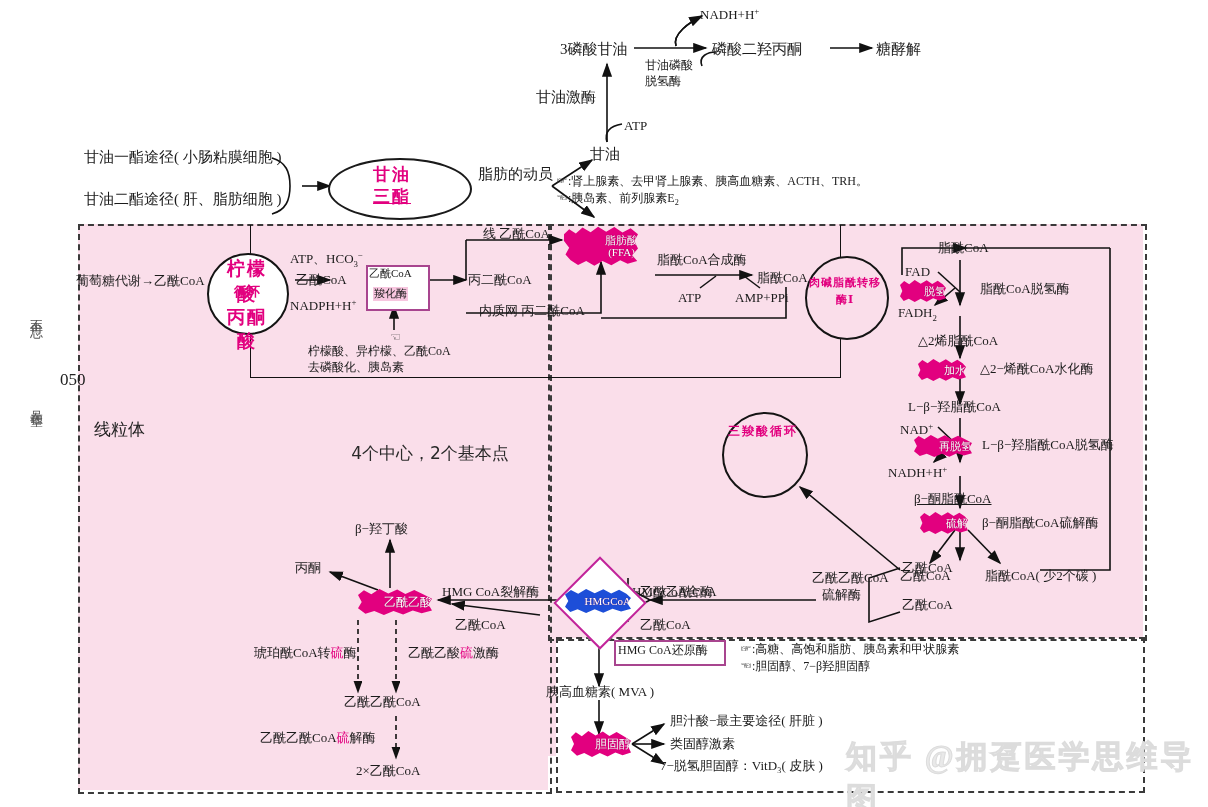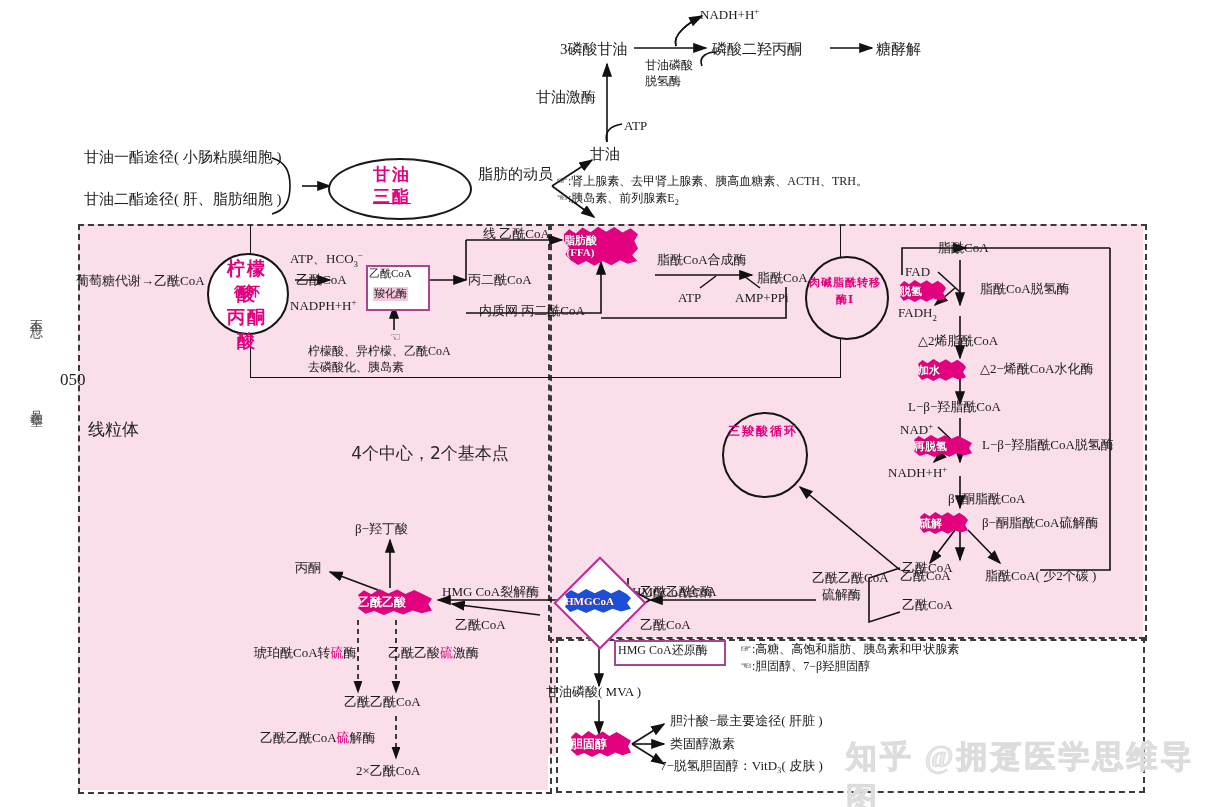--- a/index.html
+++ b/index.html
@@ -11,29 +11,29 @@
   .big{font-size:15px;}
   .pinkbox{position:absolute;background:#fadeea;}
   .dashbox{position:absolute;border:2px dashed #3a3a3a;}
   .solidbox{position:absolute;border:1.5px solid #222;}
   svg.layer{position:absolute;left:0;top:0;width:1208px;height:807px;pointer-events:none;}
   .magenta{color:#e2007f;}
   .framebox{position:absolute;border:2px solid #a8458f;background:#ffffff;}
   .ellipse{position:absolute;border:2px solid #1a1a1a;border-radius:50%;background:#fff;}
   .circ{position:absolute;border:2.2px solid #141414;border-radius:50%;background:#fff;}
   .circ.onpink{background:#fadeea;}
-  .burst{position:absolute;display:flex;align-items:center;justify-content:flex-start;
-     color:#fff;font-weight:bold;text-shadow:0 0 1px #7a0044;}
+  .burst{position:absolute;display:flex;align-items:center;justify-content:flex-end;
+     color:#fff;font-weight:normal;text-shadow:0 0 1px #7a0044;}
   .vtext{position:absolute;writing-mode:vertical-rl;text-orientation:upright;color:#555;font-size:13px;letter-spacing:2px;}
   .wm{position:absolute;color:#e9e9e9;font-size:31px;font-weight:bold;letter-spacing:3px;
      -webkit-text-stroke:1px #dcdcdc;}
   .arcword{position:absolute;color:#e2007f;font-weight:bold;font-size:18px;}
   .center-note{position:absolute;color:#2a2a2a;text-align:center;font-size:17px;line-height:1.55;
      font-family:"DejaVu Sans","Liberation Sans",sans-serif;}
-  .mito{position:absolute;color:#222;font-size:17px;font-family:"DejaVu Sans","Liberation Sans",sans-serif;}
+  .mito{position:absolute;color:#222;font-size:17px;font-family:"DejaVu Sans","Liberation Sans",sans-serif;margin-left:6px;}
   .pagenum{position:absolute;color:#222;font-size:17px;}
   sup{font-size:0.68em;vertical-align:super;}
   sub{font-size:0.68em;vertical-align:sub;}
 </style>
 </head>
 <body>
 
 <div id="page">
 
   <div class="pinkbox" style="left:78px;top:224px;width:470px;height:566px;"></div>
@@ -227,21 +227,21 @@
   </div>
 
   <div class="burst" style="left:914px;top:434px;width:58px;height:24px;background:#e2007f;font-size:11px;
        clip-path:polygon(0% 25%,8% 8%,18% 22%,29% 4%,41% 20%,53% 5%,64% 21%,76% 7%,88% 22%,100% 38%,95% 58%,100% 80%,86% 90%,74% 80%,61% 95%,48% 82%,35% 96%,22% 82%,10% 92%,0% 72%,5% 50%);">
     <span>再脱氢</span>
   </div>
   <div class="lbl" style="left:982px;top:437px;">L−β−羟脂酰CoA脱氢酶</div>
   <div class="lbl" style="left:888px;top:464px;">
     <span>NADH+H</span><sup>+</sup>
   </div>
-  <div class="lbl" style="left:948px;top:491px;">β−酮脂酰CoA</div>
+  <div class="lbl" style="left:914px;top:491px;text-decoration:underline;">β−酮脂酰CoA</div>
 
   <div class="burst" style="left:920px;top:511px;width:48px;height:24px;background:#e2007f;font-size:11px;
        clip-path:polygon(0% 25%,9% 8%,20% 22%,32% 4%,45% 20%,58% 5%,70% 21%,82% 7%,93% 22%,100% 38%,94% 58%,100% 80%,85% 90%,72% 80%,58% 95%,45% 82%,32% 96%,19% 82%,8% 92%,0% 72%,5% 50%);">
     <span>硫解</span>
   </div>
   <div class="lbl" style="left:982px;top:515px;text-align:center;">β−酮脂酰CoA硫解酶</div>
   <div class="lbl" style="left:900px;top:568px;">乙酰CoA</div>
   <div class="lbl" style="left:985px;top:568px;">脂酰CoA( 少2个碳 )</div>
 
   <div class="circ onpink" style="left:722px;top:412px;width:82px;height:82px;"></div>
@@ -268,40 +268,40 @@
   <div class="burst" style="left:358px;top:588px;width:74px;height:28px;background:#e2007f;font-size:12px;
        clip-path:polygon(0% 25%,8% 8%,18% 22%,29% 4%,41% 20%,53% 5%,64% 21%,76% 7%,88% 22%,100% 38%,95% 58%,100% 80%,86% 90%,74% 80%,61% 95%,48% 82%,35% 96%,22% 82%,10% 92%,0% 72%,5% 50%);">
     <span>乙酰乙酸</span>
   </div>
   <div class="lbl" style="left:295px;top:560px;">丙酮</div>
   <div class="lbl" style="left:355px;top:521px;">β−羟丁酸</div>
 
   <div class="lbl" style="left:254px;top:645px;">
     <span>琥珀酰CoA转</span><span class="magenta">硫</span><span>酶</span>
   </div>
-  <div class="lbl" style="left:388px;top:645px;">
+  <div class="lbl" style="left:408px;top:645px;">
     <span>乙酰乙酸</span><span class="magenta">硫</span><span>激酶</span>
   </div>
   <div class="lbl" style="left:344px;top:694px;">乙酰乙酰CoA</div>
   <div class="lbl" style="left:260px;top:730px;">
     <span>乙酰乙酰CoA</span><span class="magenta">硫</span><span>解酶</span>
   </div>
   <div class="lbl" style="left:356px;top:763px;">2×乙酰CoA</div>
 
   <div class="framebox" style="left:614px;top:640px;width:108px;height:22px;"></div>
   <div class="lbl sm" style="left:618px;top:643px;">HMG CoA还原酶</div>
 
   <div class="lbl sm" style="left:740px;top:642px;">
     <span style="color:#333;">☞</span><span>:高糖、高饱和脂肪、胰岛素和甲状腺素</span>
   </div>
   <div class="lbl sm" style="left:740px;top:659px;">
     <span style="color:#333;">☜</span><span>:胆固醇、7−β羟胆固醇</span>
   </div>
 
-  <div class="lbl" style="left:546px;top:684px;">甘油磷酸( MVA )</div>
+  <div class="lbl" style="left:546px;top:684px;">胰高血糖素( MVA )</div>
 
   <div class="burst" style="left:571px;top:730px;width:60px;height:28px;background:#e2007f;font-size:12px;
        clip-path:polygon(0% 25%,8% 8%,18% 22%,29% 4%,41% 20%,53% 5%,64% 21%,76% 7%,88% 22%,100% 38%,95% 58%,100% 80%,86% 90%,74% 80%,61% 95%,48% 82%,35% 96%,22% 82%,10% 92%,0% 72%,5% 50%);">
     <span>胆固醇</span>
   </div>
   <div class="lbl" style="left:670px;top:713px;">胆汁酸−最主要途径( 肝脏 )</div>
   <div class="lbl" style="left:670px;top:736px;">类固醇激素</div>
   <div class="lbl" style="left:660px;top:758px;">7−脱氢胆固醇：VitD₃( 皮肤 )</div>
 
   <div class="mito" style="left:88px;top:418px;">线粒体</div>

